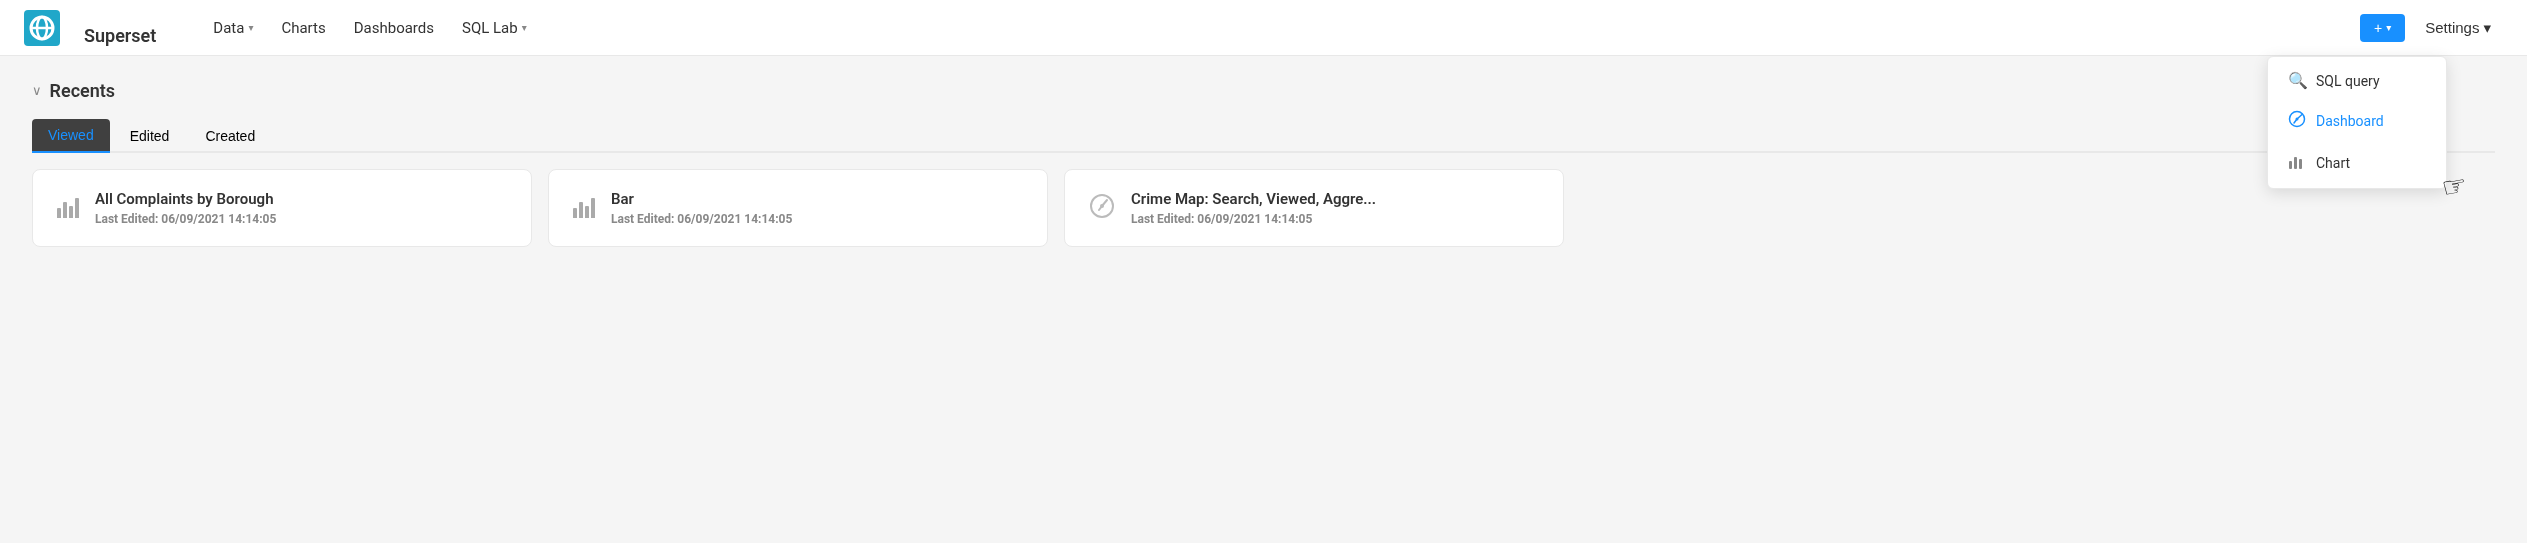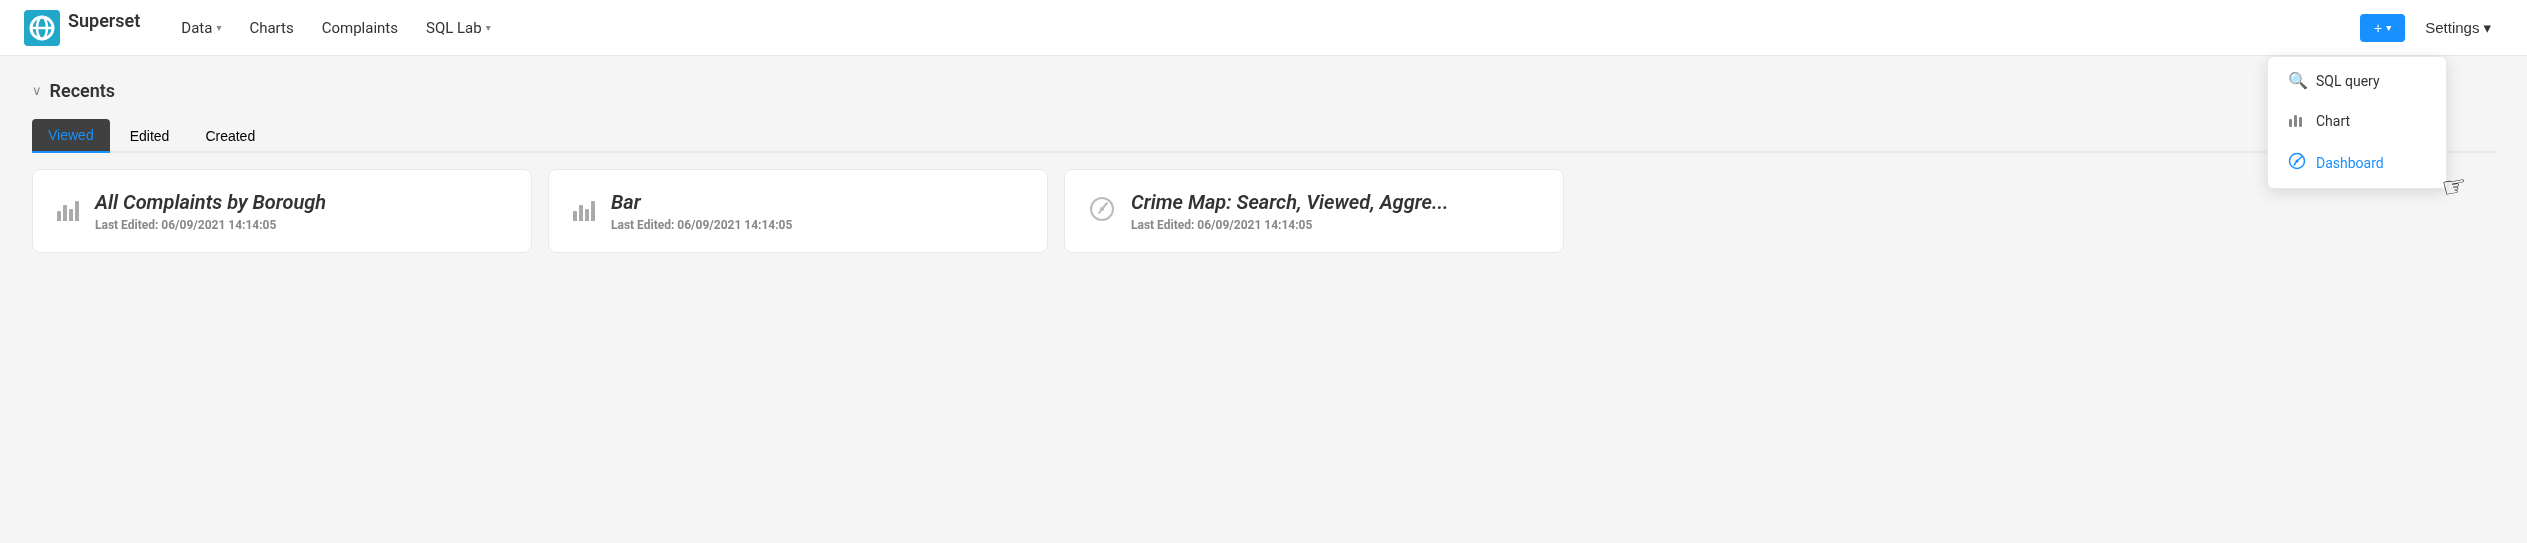--- a/index.html
+++ b/index.html
@@ -16,23 +16,23 @@
       border-bottom: 1px solid #e8e8e8;
       height: 56px;
       display: flex;
       align-items: center;
       padding: 0 24px;
       position: relative;
       z-index: 100;
     }
     .navbar-brand {
       display: flex;
-      align-items: flex-start;
-      gap: 8px;
-      margin-right: 29px;
+      align-items: flex-end;
+      gap: 24px;
+      margin-right: 45px;
       text-decoration: none;
     }
     .brand-logo {
       width: 36px;
       height: 36px;
     }
     .brand-name {
       font-size: 18px;
       font-weight: 600;
       color: #333;
@@ -156,25 +156,24 @@
       flex: 1;
       max-width: 500px;
     }
     .card-icon {
       color: #bbb;
       font-size: 28px;
       flex-shrink: 0;
     }
     .card-info {}
     .card-title {
-      font-size: 20px;
+      font-size: 15px;
       font-weight: 600;
       color: #333;
       margin-bottom: 4px;
-      font-style: italic;
     }
     .card-subtitle {
       font-size: 12px;
       color: #888;
       font-weight: bold;
     }
     .dropdown-menu {
       position: absolute;
       top: 56px;
       right: 80px;
@@ -255,21 +254,21 @@
 
   <div class="nav-links">
     <div class="nav-item">
       <span>Data</span>
       <span class="caret">▾</span>
     </div>
     <div class="nav-item">
       <span>Charts</span>
     </div>
     <div class="nav-item">
-      <span>Complaints</span>
+      <span>Dashboards</span>
     </div>
     <div class="nav-item">
       <span>SQL Lab</span>
       <span class="caret">▾</span>
     </div>
   </div>
 
   <div class="navbar-right">
     <button class="btn-add">
       <span>+</span>
@@ -279,43 +278,43 @@
       <span>Settings</span>
       <span class="caret">▾</span>
     </button>
   </div>
 </nav>
 
 <div class="dropdown-menu">
   <div class="dropdown-item">
     <span class="dropdown-item-icon">🔍</span>
     <span>SQL query</span>
+  </div>
+  <div class="dropdown-item active-item">
+    <span class="dropdown-item-icon">
+      <svg width="18" height="18" viewBox="0 0 18 18" fill="none">
+        <circle cx="9" cy="9" r="7.5" stroke="#1890ff" stroke-width="1.5" fill="none"></circle>
+        <path d="M9 9 L14 4.5" stroke="#1890ff" stroke-width="1.5" stroke-linecap="round"></path>
+        <path d="M9 9 L6 13" stroke="#1890ff" stroke-width="1.5" stroke-linecap="round"></path>
+        <circle cx="9" cy="9" r="1.5" fill="#1890ff"></circle>
+      </svg>
+    </span>
+    <span style="color:#1890ff;">Dashboard</span>
   </div>
   <div class="dropdown-item">
     <span class="dropdown-item-icon">
       <svg width="18" height="18" viewBox="0 0 18 18" fill="none">
         <rect x="1" y="9" width="3" height="8" fill="#888" rx="1"></rect>
         <rect x="6" y="5" width="3" height="12" fill="#888" rx="1"></rect>
         <rect x="11" y="7" width="3" height="10" fill="#888" rx="1"></rect>
         <rect x="16" y="2" width="1" height="1" fill="none"></rect>
       </svg>
     </span>
     <span>Chart</span>
   </div>
-  <div class="dropdown-item active-item">
-    <span class="dropdown-item-icon">
-      <svg width="18" height="18" viewBox="0 0 18 18" fill="none">
-        <circle cx="9" cy="9" r="7.5" stroke="#1890ff" stroke-width="1.5" fill="none"></circle>
-        <path d="M9 9 L14 4.5" stroke="#1890ff" stroke-width="1.5" stroke-linecap="round"></path>
-        <path d="M9 9 L6 13" stroke="#1890ff" stroke-width="1.5" stroke-linecap="round"></path>
-        <circle cx="9" cy="9" r="1.5" fill="#1890ff"></circle>
-      </svg>
-    </span>
-    <span style="color:#1890ff;">Dashboard</span>
-  </div>
 </div>
 
 <div class="cursor-hand">☞</div>
 
 <main class="main-content">
 
   <div class="section-header">
     <span class="section-toggle">∨</span>
     <span class="section-title">Recents</span>
   </div>

